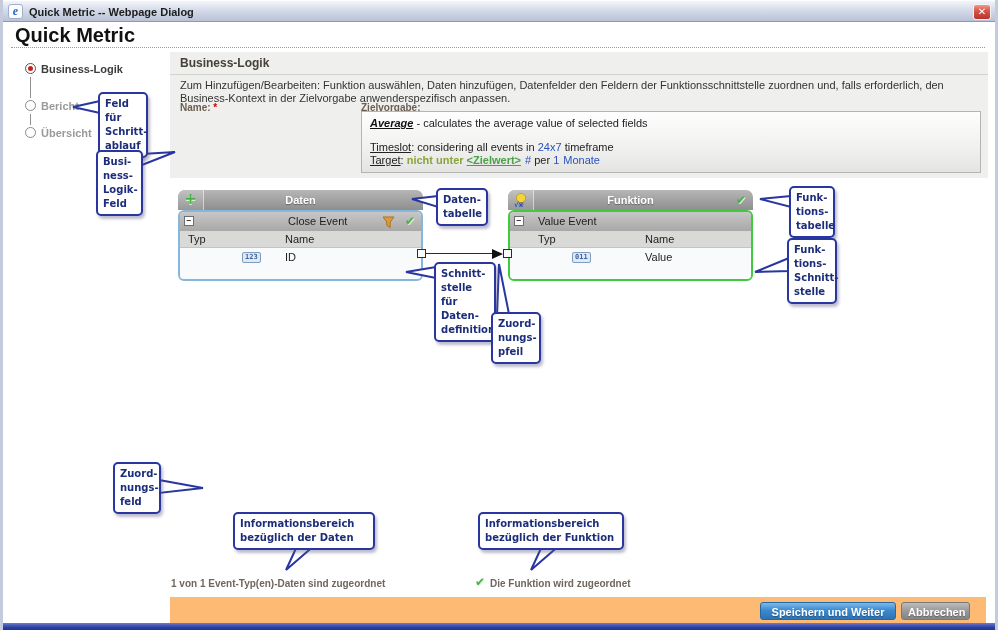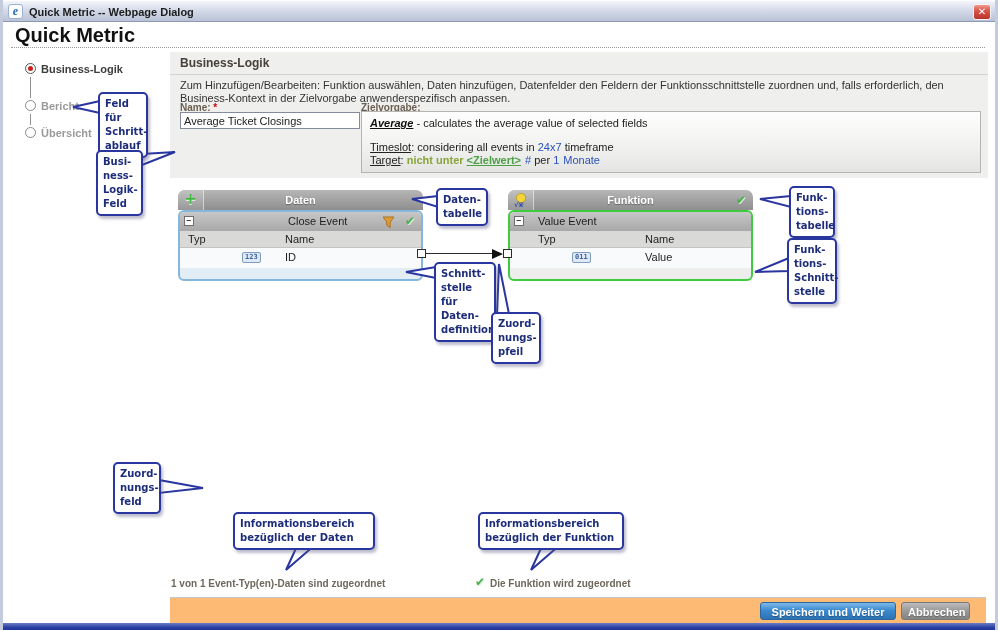--- a/index.html
+++ b/index.html
@@ -55,21 +55,21 @@
   .hdr-icon-cell{position:absolute;left:0;top:0;width:26px;height:20px;border-right:1px solid rgba(255,255,255,.5);
     border-radius:7px 0 0 0;background:linear-gradient(180deg,#c2c2c2 0%,#989898 100%);text-align:center;cursor:pointer;}
   .plus-glyph{font:bold 15px/19px "DejaVu Sans",sans-serif;color:#3db53d;text-shadow:0 1px 0 #eaffea;}
   .hdr-check{position:absolute;right:7px;top:2px;font:bold 12px/16px "DejaVu Sans",sans-serif;color:#49b049;cursor:pointer;
     text-shadow:1px 1px 0 #d8f0d8;}
   .inner-box{position:absolute;width:245px;height:71px;border-radius:6px;overflow:hidden;}
   .inner-daten{border:2px solid #85b7dc;background:#e2edf6;}
   .inner-funktion{border:2px solid #3ecc3e;background:#ededeb;}
   .row-head{position:absolute;left:0;right:0;top:0;height:19px;background:linear-gradient(180deg,#c7c7c7 0%,#a8a8a8 100%);}
   .row-cols{position:absolute;left:0;right:0;top:19px;height:17px;background:#d9d9d7;border-bottom:1px solid #c4c4c2;}
-  .row-data{position:absolute;left:0;right:0;top:36px;height:20px;background:#f8fafc;padding-left:37px;}
+  .row-data{position:absolute;left:0;right:0;top:36px;height:32px;background:#f8fafc;padding-left:37px;}
   .collapse-box{position:absolute;left:4px;top:4px;width:10px;height:10px;background:#fcfcfc;border:1px solid #6e6e6e;
     font:bold 8px/8px "DejaVu Sans Mono",monospace;color:#333;text-align:center;cursor:pointer;}
   .cell-txt{position:absolute;font:11px/17px "Liberation Sans",sans-serif;color:#1d1d1d;white-space:nowrap;}
   .badge{position:absolute;top:4px;height:11px;padding:0 2px;border:1px solid #7e9cc0;border-radius:2px;background:#dfe9f5;
     font:bold 7px/9px "DejaVu Sans Mono",monospace;color:#41639c;}
   .funnel-icon{position:absolute;right:26px;top:3px;cursor:pointer;}
   .bulb-icon{position:absolute;left:4px;top:2px;cursor:pointer;}
   
   .conn-square{position:absolute;width:9px;height:9px;background:#fdfdfd;border:1px solid #2b2b2b;cursor:pointer;}
   .conn-line{position:absolute;height:1px;background:#2b2b2b;}
@@ -122,21 +122,20 @@
   <div class="step" style="top:127px">
     <span class="radio"></span>
     <span class="step-label dim">Übersicht</span>
   </div>
 
   <div class="form-area">
     <div class="section-title">Business-Logik</div>
     <div class="section-sep"></div>
     <div class="section-desc">Zum Hinzufügen/Bearbeiten: Funktion auswählen, Daten hinzufügen, Datenfelder den Feldern der Funktionsschnittstelle zuordnen und, falls erforderlich, den Business-Kontext in der Zielvorgabe anwenderspezifisch anpassen.</div>
     <div class="name-label"><span>Name:</span> <span class="req">*</span></div>
-    <input class="name-input" value="Average Ticket Closings" style="">
     <div class="ziel-label">Zielvorgabe:</div>
     <div class="ziel-box">
       <div class="zline" style="top:5px"><span class="avg-term">Average</span> <span>- calculates the average value of selected fields</span></div>
       <div class="zline" style="top:29px"><span class="u">Timeslot</span><span>: considering all events in </span><span class="bluelink">24x7</span><span> timeframe</span></div>
       <div class="zline" style="top:42px"><span class="u">Target</span><span>: </span><span class="olive">nicht unter </span><span class="greenlink">&lt;Zielwert&gt;</span><span class="bluelink gap">#</span><span> per </span><span class="bluelink">1</span><span class="bluelink gap">Monate</span></div>
     </div>
   </div>
 
   <div class="outer-header" style="left:175px;top:190px">
     <span class="outer-title">Daten</span>

